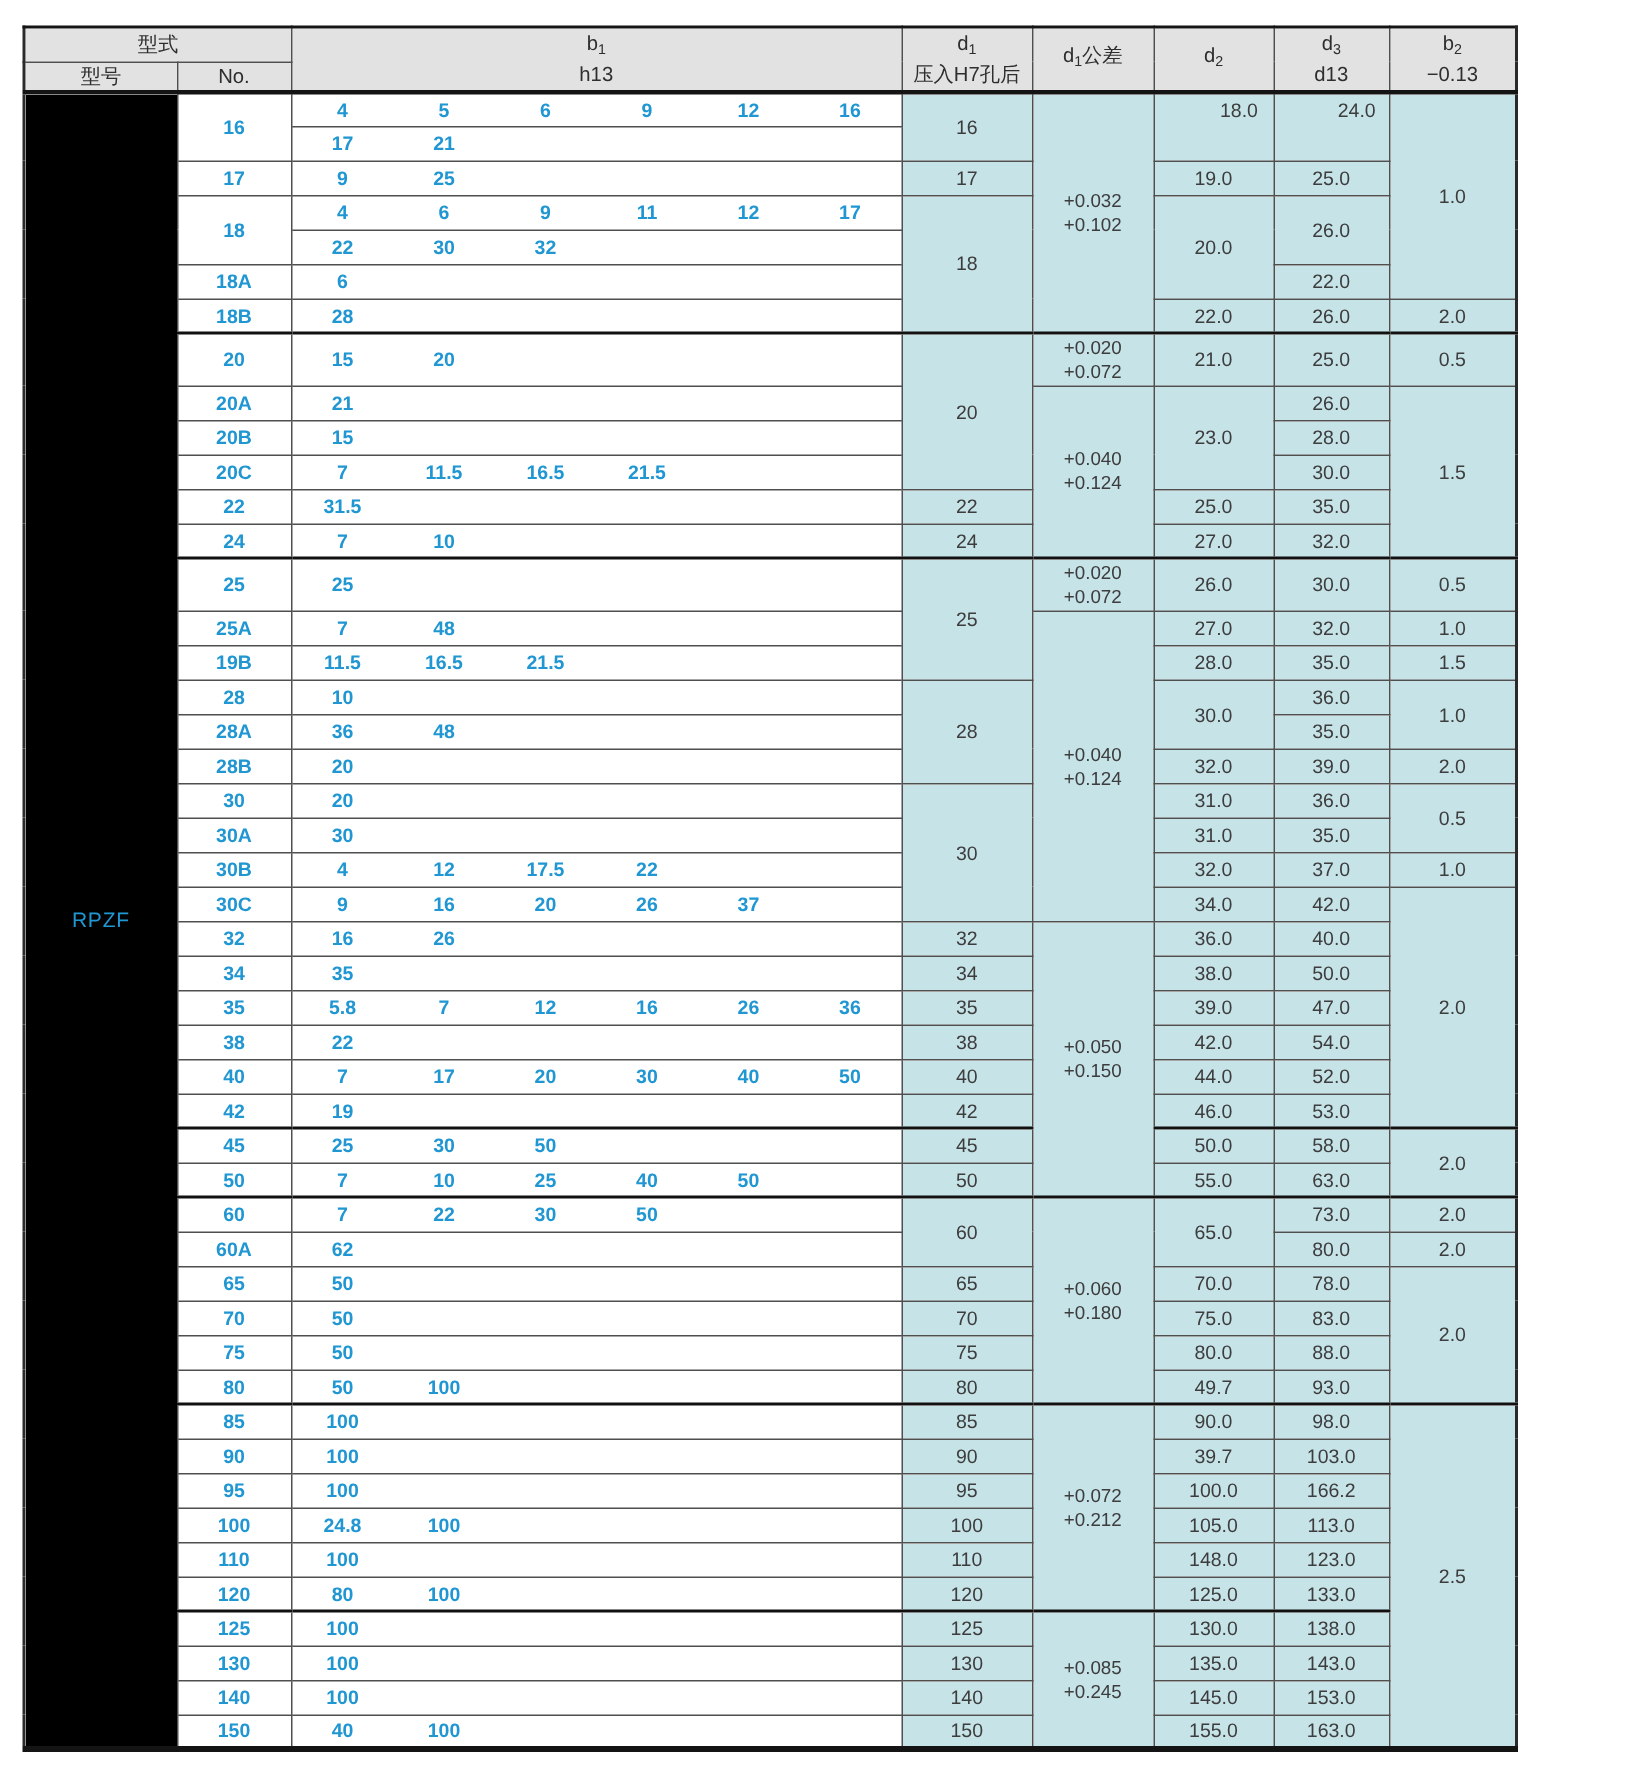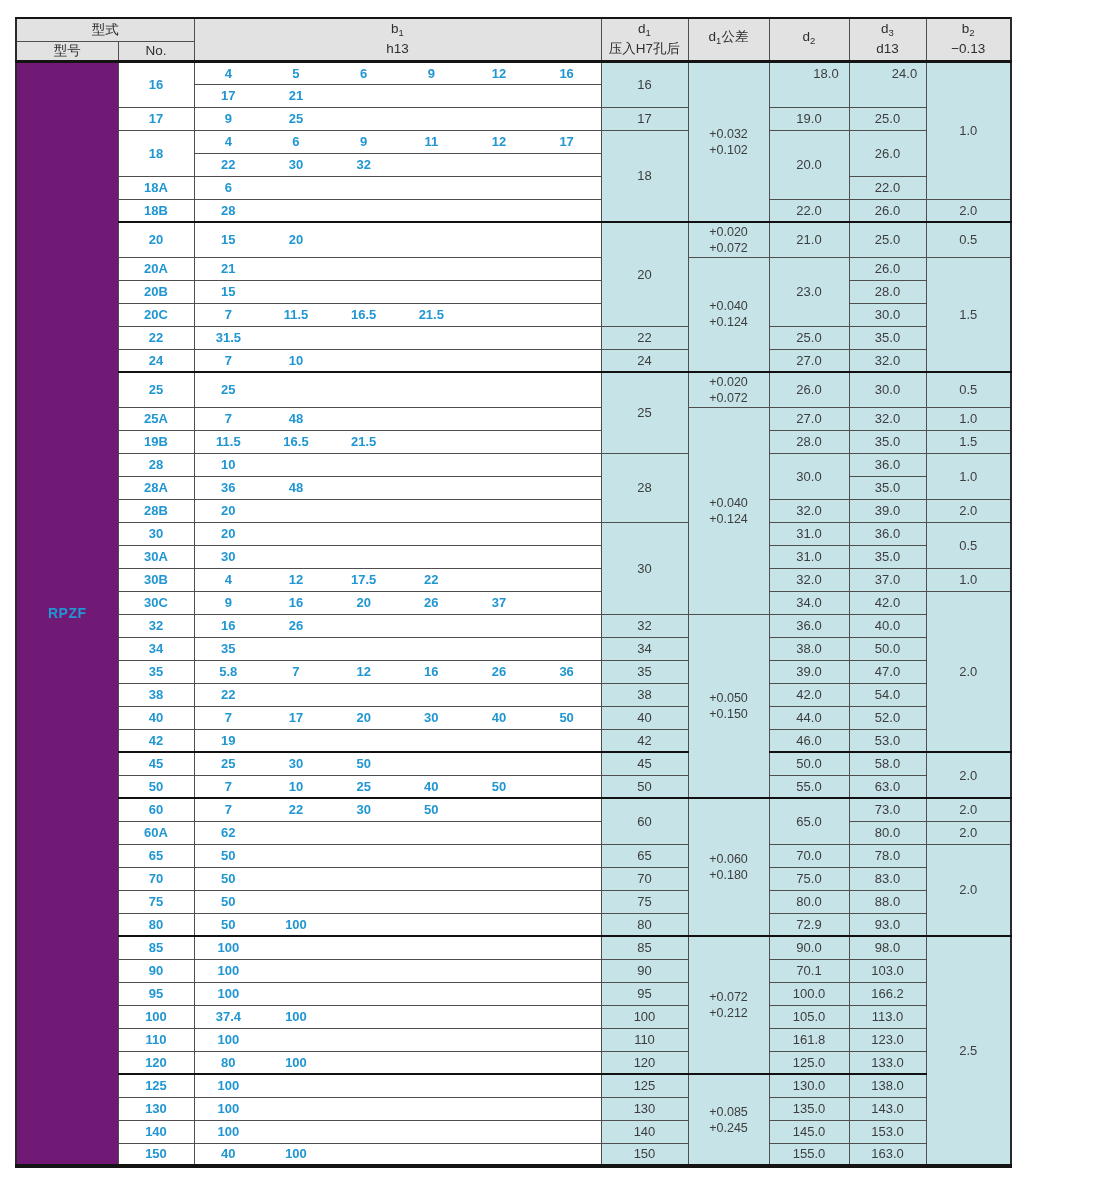--- a/index.html
+++ b/index.html
@@ -24,21 +24,21 @@
     background:var(--hbg);color:#2e2e2e;font-weight:400;
     font-size:13.5px;line-height:16px;text-align:center;vertical-align:middle;
   }
   thead tr.h1{height:23px;}
   thead tr.h2{height:20px;}
   sub{font-size:9.5px;vertical-align:-3px;}
   tbody tr{height:23px;}
   tbody tr.tall{height:35px;}
   tbody tr.sep > td{border-top:2.5px solid #111;}
   td{font-size:13px;color:#3d3d3d;text-align:center;vertical-align:middle;}
-  td.model-cell{background:#701a75;color:var(--blue);font-weight:700;font-size:14px;letter-spacing:.5px;}
+  td.model-cell{background:#000000;color:var(--blue);font-weight:400;font-size:14px;letter-spacing:.5px;}
   td.no-cell{background:#ffffff;color:var(--blue);font-weight:700;}
   td.b1-cell{background:#ffffff;padding:0;}
   .b1wrap{display:flex;width:100%;height:100%;align-items:center;}
   .b1wrap span{
     flex:0 0 16.666%;text-align:center;color:var(--blue);font-weight:700;font-size:13px;
   }
   td.tl{background:var(--teal);}
   td.tol-cell{white-space:pre-line;font-size:12.5px;line-height:16px;}
   td.vtop{vertical-align:top;padding-top:3px;padding-left:34px;}
 </style>
@@ -676,21 +676,21 @@
             <div class="b1wrap">
               <span>50</span>
               <span>100</span>
               <span></span>
               <span></span>
               <span></span>
               <span></span>
             </div>
           </td>
           <td class="tl">80</td>
-          <td class="tl">72.9</td>
+          <td class="tl">49.7</td>
           <td class="tl">93.0</td>
         </tr>
         <tr class="sep">
           <td class="no-cell">85</td>
           <td class="b1-cell">
             <div class="b1wrap">
               <span>100</span>
               <span></span>
               <span></span>
               <span></span>
@@ -711,21 +711,21 @@
             <div class="b1wrap">
               <span>100</span>
               <span></span>
               <span></span>
               <span></span>
               <span></span>
               <span></span>
             </div>
           </td>
           <td class="tl">90</td>
-          <td class="tl">70.1</td>
+          <td class="tl">39.7</td>
           <td class="tl">103.0</td>
         </tr>
         <tr>
           <td class="no-cell">95</td>
           <td class="b1-cell">
             <div class="b1wrap">
               <span>100</span>
               <span></span>
               <span></span>
               <span></span>
@@ -734,21 +734,21 @@
             </div>
           </td>
           <td class="tl">95</td>
           <td class="tl">100.0</td>
           <td class="tl">166.2</td>
         </tr>
         <tr>
           <td class="no-cell">100</td>
           <td class="b1-cell">
             <div class="b1wrap">
-              <span>37.4</span>
+              <span>24.8</span>
               <span>100</span>
               <span></span>
               <span></span>
               <span></span>
               <span></span>
             </div>
           </td>
           <td class="tl">100</td>
           <td class="tl">105.0</td>
           <td class="tl">113.0</td>
@@ -759,21 +759,21 @@
             <div class="b1wrap">
               <span>100</span>
               <span></span>
               <span></span>
               <span></span>
               <span></span>
               <span></span>
             </div>
           </td>
           <td class="tl">110</td>
-          <td class="tl">161.8</td>
+          <td class="tl">148.0</td>
           <td class="tl">123.0</td>
         </tr>
         <tr>
           <td class="no-cell">120</td>
           <td class="b1-cell">
             <div class="b1wrap">
               <span>80</span>
               <span>100</span>
               <span></span>
               <span></span>

